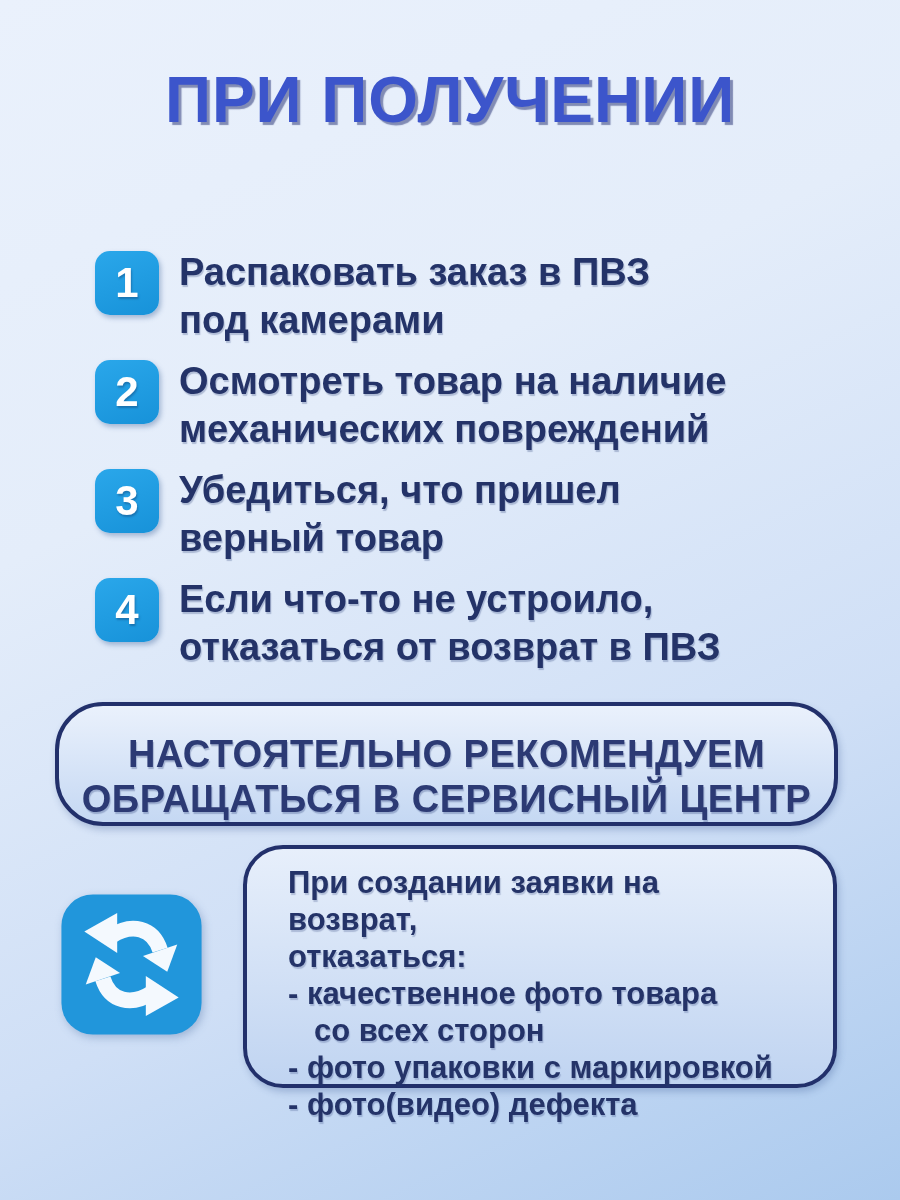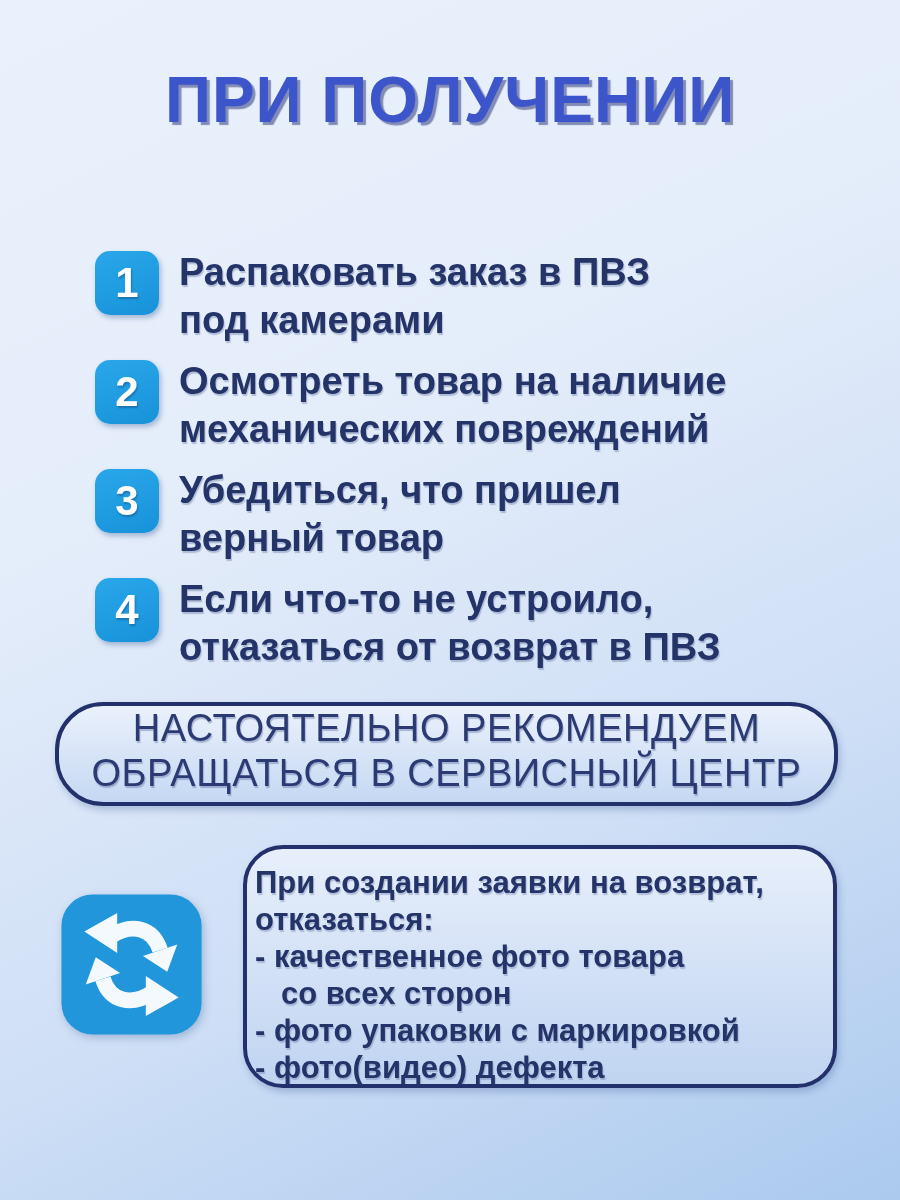--- a/index.html
+++ b/index.html
@@ -21,37 +21,37 @@
     color:#ffffff;font-size:42px;font-weight:800;
     display:flex;align-items:center;justify-content:center;
     box-shadow:2px 3px 5px rgba(40,80,140,0.35);
     text-shadow:1px 2px 2px rgba(20,60,110,0.4);
   }
   .step-text{
     margin-left:20px;font-size:38px;font-weight:700;color:#243368;
     line-height:48px;text-shadow:1px 2px 1px rgba(40,60,120,0.28);
   }
   .banner{
-    position:absolute;top:702px;left:55px;width:783px;height:104px;box-sizing:border-box;
+    position:absolute;top:702px;left:55px;width:783px;height:124px;box-sizing:border-box;
     border:4px solid #22306b;border-radius:48px;
     background:linear-gradient(180deg,#eaf1fc,#c5d8f3);
     box-shadow:2px 4px 7px rgba(60,90,150,0.3);
-    display:flex;flex-direction:column;justify-content:flex-start;text-align:center;
-    font-size:38px;font-weight:400;color:#2c3a74;line-height:45px;
+    display:flex;flex-direction:column;justify-content:flex-end;text-align:center;
+    font-size:38px;font-weight:700;color:#2c3a74;line-height:45px;
     text-shadow:1px 2px 1px rgba(40,60,120,0.3);letter-spacing:0.5px;
   }
   .icon-tile{position:absolute;top:893px;left:58px;width:147px;height:143px;
     filter:drop-shadow(2px 3px 4px rgba(40,80,140,0.3));}
   .icon-tile svg{width:100%;height:100%;display:block;}
   .info-box{
     position:absolute;top:845px;left:243px;width:594px;height:243px;box-sizing:border-box;
     border:4px solid #22306b;border-radius:40px;
     background:linear-gradient(180deg,#e7effb,#c0d4f1);
     box-shadow:2px 4px 7px rgba(60,90,150,0.3);
-    padding:15px 8px;font-size:31px;font-weight:700;color:#243368;
+    padding:15px 41px;font-size:31px;font-weight:700;color:#243368;
     line-height:37px;text-shadow:1px 2px 1px rgba(40,60,120,0.25);
   }
   .info-line.indent{padding-left:26px;}
 </style>
 </head>
 <body>
 
 <div class="page">
 
   <div class="title">

